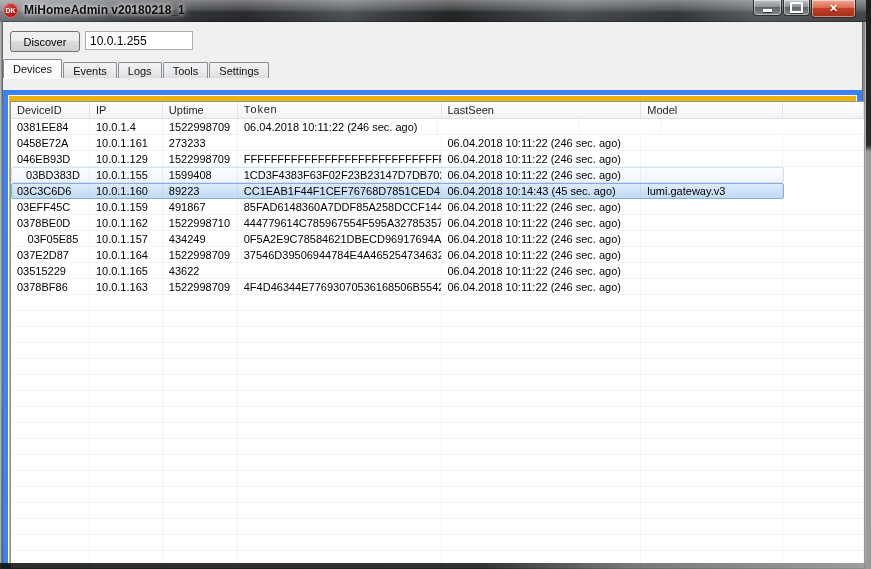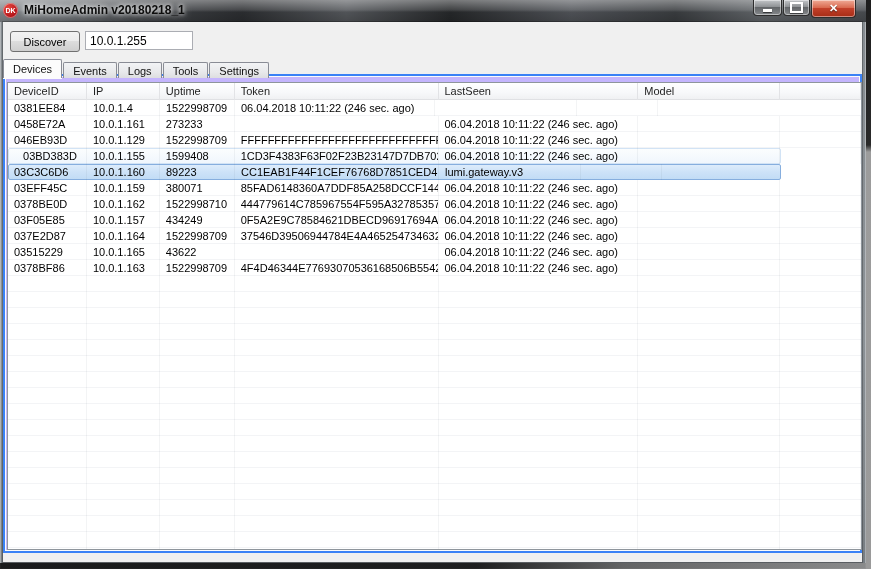--- a/index.html
+++ b/index.html
@@ -55,22 +55,22 @@
 
   
   #tab-strip{position:absolute;left:0;top:37px;height:19px;display:flex;align-items:flex-end;z-index:5;}
   .tab{box-sizing:border-box;height:16px;padding:2px 9px 0;margin-right:1px;font-size:11px;color:#111;
     border:1px solid #898c95;border-bottom:none;border-radius:2px 2px 0 0;
     background:linear-gradient(180deg,#f2f3f5 0,#e8e9eb 60%,#dddee0 100%);}
   .tab.active{height:19px;padding-top:3px;background:#fcfcfc;position:relative;z-index:6;
     box-shadow:0 1px 0 #fcfcfc;}
 
   
-  #tab-panel{position:absolute;left:0;top:52px;width:859px;height:479px;box-sizing:border-box;
-    background:#c4b5fd;border:2px solid #3b82f6;box-shadow:inset 0 0 0 1px #fbfbfb;}
+  #tab-panel{position:absolute;left:0;top:68px;width:859px;height:479px;box-sizing:border-box;
+    background:#eab308;border:5px solid #3b82f6;box-shadow:inset 0 0 0 1px #fbfbfb;}
 
   
   #listview{position:absolute;left:2px;top:6px;width:855px;height:468px;box-sizing:border-box;
     background:#fff;border:1px solid #8e959c;overflow:hidden;}
   #lv-header{display:flex;height:17px;box-sizing:border-box;
     background:linear-gradient(180deg,#ffffff 0,#f7f8fa 60%,#f0f1f3 100%);
     border-bottom:1px solid #e0e1e4;}
   .hcell{box-sizing:border-box;height:17px;padding:2px 0 0 6px;font-size:11px;color:#1e1e1e;
     border-right:1px solid #e2e3e6;overflow:hidden;white-space:nowrap;}
   .lv-row{position:relative;height:16px;box-sizing:border-box;}
@@ -115,21 +115,21 @@
           <div class="tab">Tools</div>
           <div class="tab">Settings</div>
         </div>
 
       <div id="tab-panel">
         <div id="listview">
           <div id="lv-header">
               <div class="hcell" style="width: 79px;">DeviceID</div>
               <div class="hcell" style="width: 73px;">IP</div>
               <div class="hcell" style="width: 75px;">Uptime</div>
-              <div class="hcell" style="width: 204px;">Token</div>
+              <div class="hcell" style="width: 204px; font-family: Liberation Mono, monospace;">Token</div>
               <div class="hcell" style="width: 200px;">LastSeen</div>
               <div class="hcell" style="width: 142px;">Model</div>
               <div class="hcell" style="width: 81px;"></div>
             </div>
           <div id="lv-body">
               <div class="lv-row row-line">
                 <div class="cells">
                   <div class="cell" style="width: 79px;">0381EE84</div>
                   <div class="cell" style="width: 73px;">10.0.1.4</div>
                   <div class="cell" style="width: 75px;">1522998709</div>
@@ -172,49 +172,50 @@
                   <div class="cell" style="width: 81px;"></div>
                 </div>
               </div>
               <div class="lv-row">
                 <div class="hl selected"></div>
                 <div class="cells">
                   <div class="cell" style="width: 79px;">03C3C6D6</div>
                   <div class="cell" style="width: 73px;">10.0.1.160</div>
                   <div class="cell" style="width: 75px;">89223</div>
                   <div class="cell" style="width: 204px;">CC1EAB1F44F1CEF76768D7851CED4127</div>
+                  <div class="cell" style="width: 200px;">06.04.2018 10:14:43 (45 sec. ago)</div>
                   <div class="cell" style="width: 142px;">lumi.gateway.v3</div>
                   <div class="cell" style="width: 81px;"></div>
                 </div>
               </div>
               <div class="lv-row row-line">
                 <div class="cells">
                   <div class="cell" style="width: 79px;">03EFF45C</div>
                   <div class="cell" style="width: 73px;">10.0.1.159</div>
-                  <div class="cell" style="width: 75px;">380071</div>
+                  <div class="cell" style="width: 75px;">491867</div>
                   <div class="cell" style="width: 204px;">85FAD6148360A7DDF85A258DCCF14427</div>
                   <div class="cell" style="width: 200px;">06.04.2018 10:11:22 (246 sec. ago)</div>
                   <div class="cell" style="width: 142px;"></div>
                   <div class="cell" style="width: 81px;"></div>
                 </div>
               </div>
               <div class="lv-row row-line">
                 <div class="cells">
                   <div class="cell" style="width: 79px;">0378BE0D</div>
                   <div class="cell" style="width: 73px;">10.0.1.162</div>
                   <div class="cell" style="width: 75px;">1522998710</div>
                   <div class="cell" style="width: 204px;">444779614C785967554F595A32785357</div>
                   <div class="cell" style="width: 200px;">06.04.2018 10:11:22 (246 sec. ago)</div>
                   <div class="cell" style="width: 142px;"></div>
                   <div class="cell" style="width: 81px;"></div>
                 </div>
               </div>
               <div class="lv-row row-line">
                 <div class="cells">
-                  <div class="cell" style="width: 79px;">03F05E85</div>
+                  <div class="cell" style="width: 79px; text-align: center;">03F05E85</div>
                   <div class="cell" style="width: 73px;">10.0.1.157</div>
                   <div class="cell" style="width: 75px;">434249</div>
                   <div class="cell" style="width: 204px;">0F5A2E9C78584621DBECD96917694A5B</div>
                   <div class="cell" style="width: 200px;">06.04.2018 10:11:22 (246 sec. ago)</div>
                   <div class="cell" style="width: 142px;"></div>
                   <div class="cell" style="width: 81px;"></div>
                 </div>
               </div>
               <div class="lv-row row-line">
                 <div class="cells">

